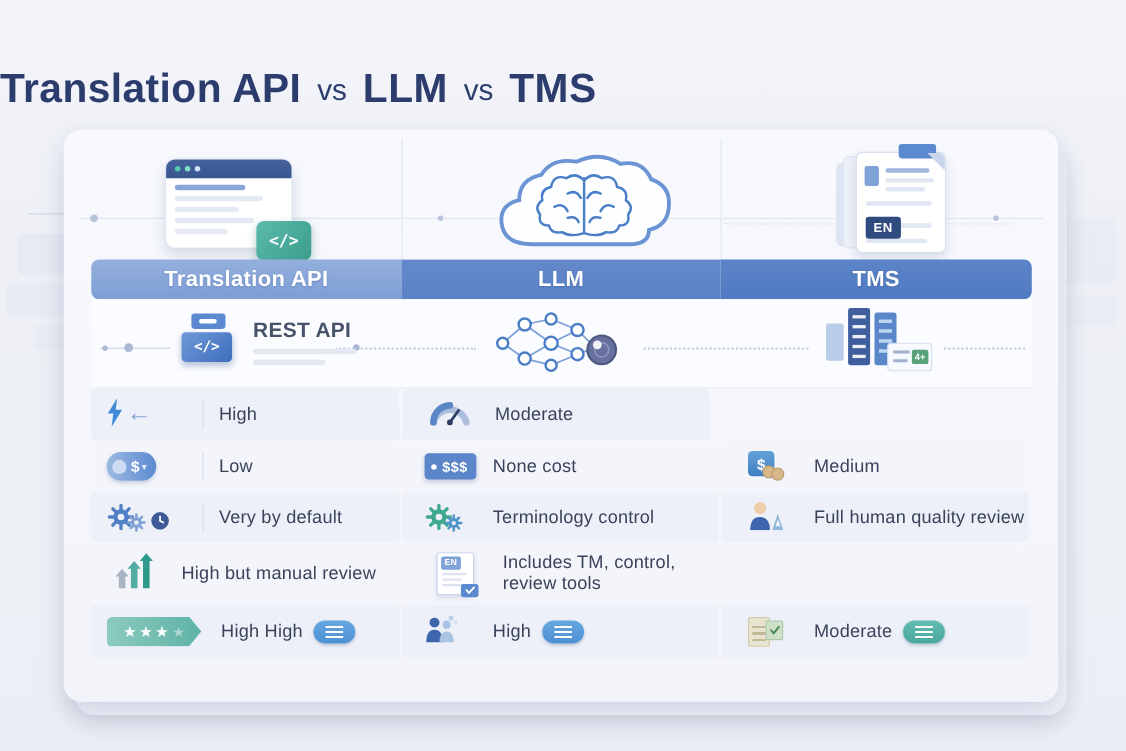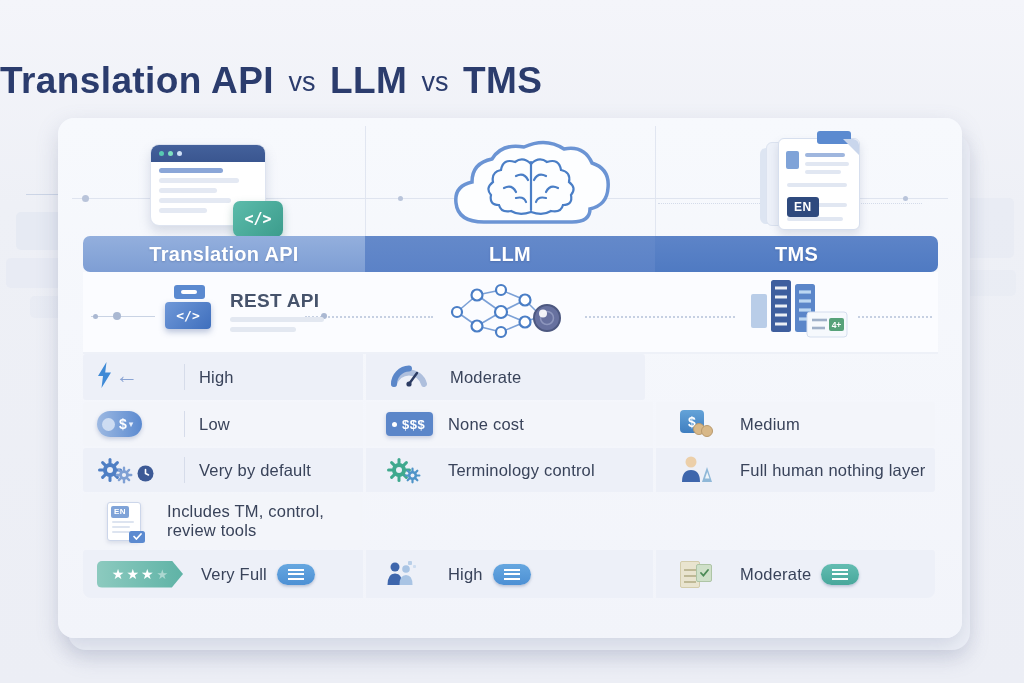--- a/index.html
+++ b/index.html
@@ -438,25 +438,37 @@
         <span class="izone">
           <span>
             <svg width="34" height="28" viewBox="0 0 34 28">
               <circle cx="11" cy="8" r="5.5" fill="#eccfa9"></circle>
               <path d="M2 28 Q2 16 11 16 Q20 16 20 28 Z" fill="#3e66ac"></path>
               <path d="M22 28 L32 28 L27 13 Z" fill="#8fb8d8"></path>
               <path d="M25 24.5 L29.5 24.5 L27.2 18 Z" fill="#ffffff" opacity="0.85"></path>
             </svg>
           </span>
         </span>
-        <span class="lbl nw">Full human nothing layer</span>
+        <span class="lbl nw">Full human quality review</span>
       </div>
     </div>
 
     <div class="feat-row bg-b" style="top:376px;height:54px;">
+      <div class="fc c2">
+        <span class="izone">
+          <span>
+            <svg width="36" height="32" viewBox="0 0 36 32">
+              <path d="M5 32 V21 H2 L8 14 L14 21 H11 V32 Z" fill="#a9b3c2"></path>
+              <path d="M16 32 V14 H13 L19 7 L25 14 H22 V32 Z" fill="#53aca4"></path>
+              <path d="M27 32 V7 H24 L30 0 L36 7 H33 V32 Z" fill="#2f9a8c"></path>
+            </svg>
+          </span>
+        </span>
+        <span class="lbl nw">High but manual review</span>
+      </div>
       <div class="fc c3">
         <span class="izone">
           <span class="doc-en-icon">
             <span class="de-tag">EN</span>
             <span class="de-line e1"></span>
             <span class="de-line e2"></span>
             <span class="de-line e3"></span>
             <span class="de-check">
               <svg width="9" height="7" viewBox="0 0 9 7">
                   <path d="M1 3.5 L3.4 6 L8 1" stroke="#fff" stroke-width="1.7" fill="none" stroke-linecap="round"></path>
@@ -469,21 +481,21 @@
     </div>
 
     <div class="feat-row bg-a row-last" style="top:432px;height:48px;">
       <div class="fc c1">
         <span class="izone" style="width:96px;">
           <span class="stars-banner">
             <span class="stars">★★★</span>
             <span class="star-faint">★</span>
           </span>
         </span>
-        <span class="lbl" style="margin-left:8px;">Very Full</span>
+        <span class="lbl" style="margin-left:8px;">High High</span>
         <span class="badge-pill">
             <span class="bp-lines"></span>
           </span>
       </div>
       <div class="fc c2">
         <span class="izone">
           <span>
             <svg width="30" height="25" viewBox="0 0 30 25">
               <rect x="22" y="1" width="4" height="4" rx="1" fill="#b9cfe8"></rect>
               <rect x="27" y="5" width="3" height="3" rx="1" fill="#cdddf0"></rect>

